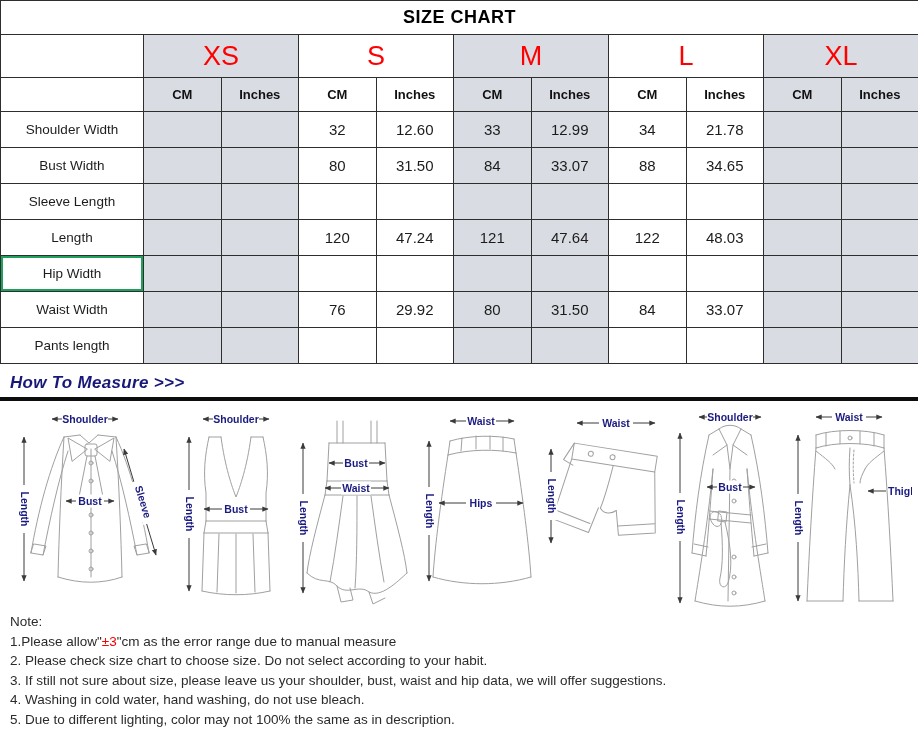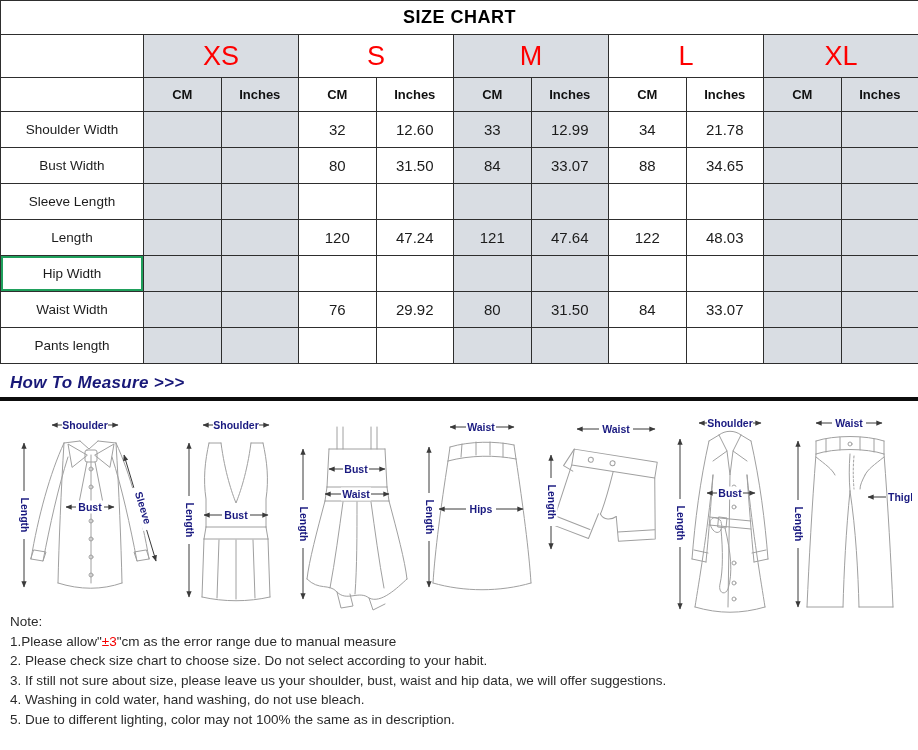--- a/index.html
+++ b/index.html
@@ -23,21 +23,21 @@
   .size-chart .shaded { background: #d9dde3; }
   .size-chart td.selected { box-shadow: inset 0 0 0 2px #1fa05c; margin-left: 27px; }
   
   .measure-heading {
     margin: 9px 0 0 10px; font-size: 17px; font-weight: bold;
     color: #181878; letter-spacing: .3px; font-style: italic;
   }
   .thick-rule { height: 4px; background: #0d0d0d; margin-top: 4px; }
   .figures {
     height: 207px; display: flex; justify-content: space-between;
-    align-items: flex-start; padding: 10px 6px 0 10px;
+    align-items: flex-start; padding: 4px 6px 0 10px;
   }
   .fig { display: block; }
   .sketch path, .sketch circle, .sketch rect, .sketch line {
     stroke: #a0a0a0; fill: none; stroke-width: 1;
     stroke-linejoin: round; stroke-linecap: round;
   }
   .dim { stroke: #3a3a3a; stroke-width: 1; }
   .lblbg { fill: #ffffff; stroke: none; }
   .lbl {
     fill: #1a1a80; font-family: "Liberation Sans", sans-serif;

